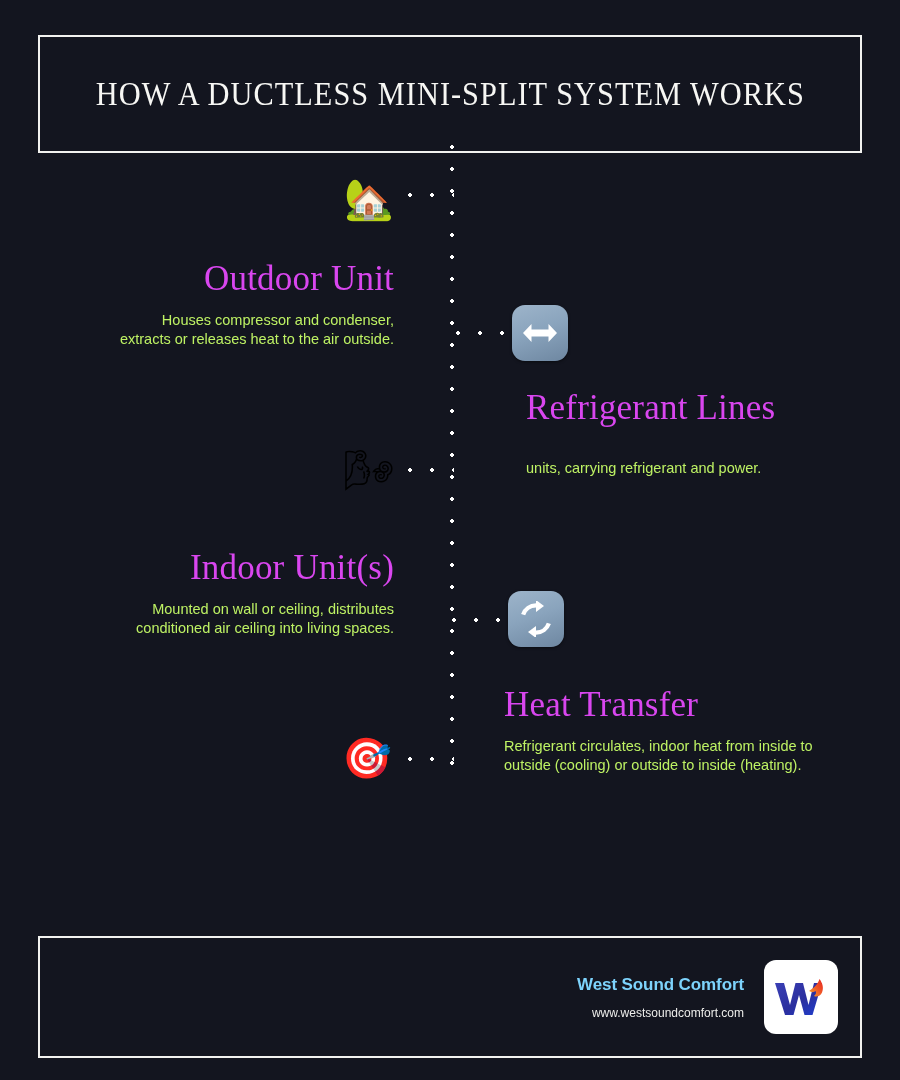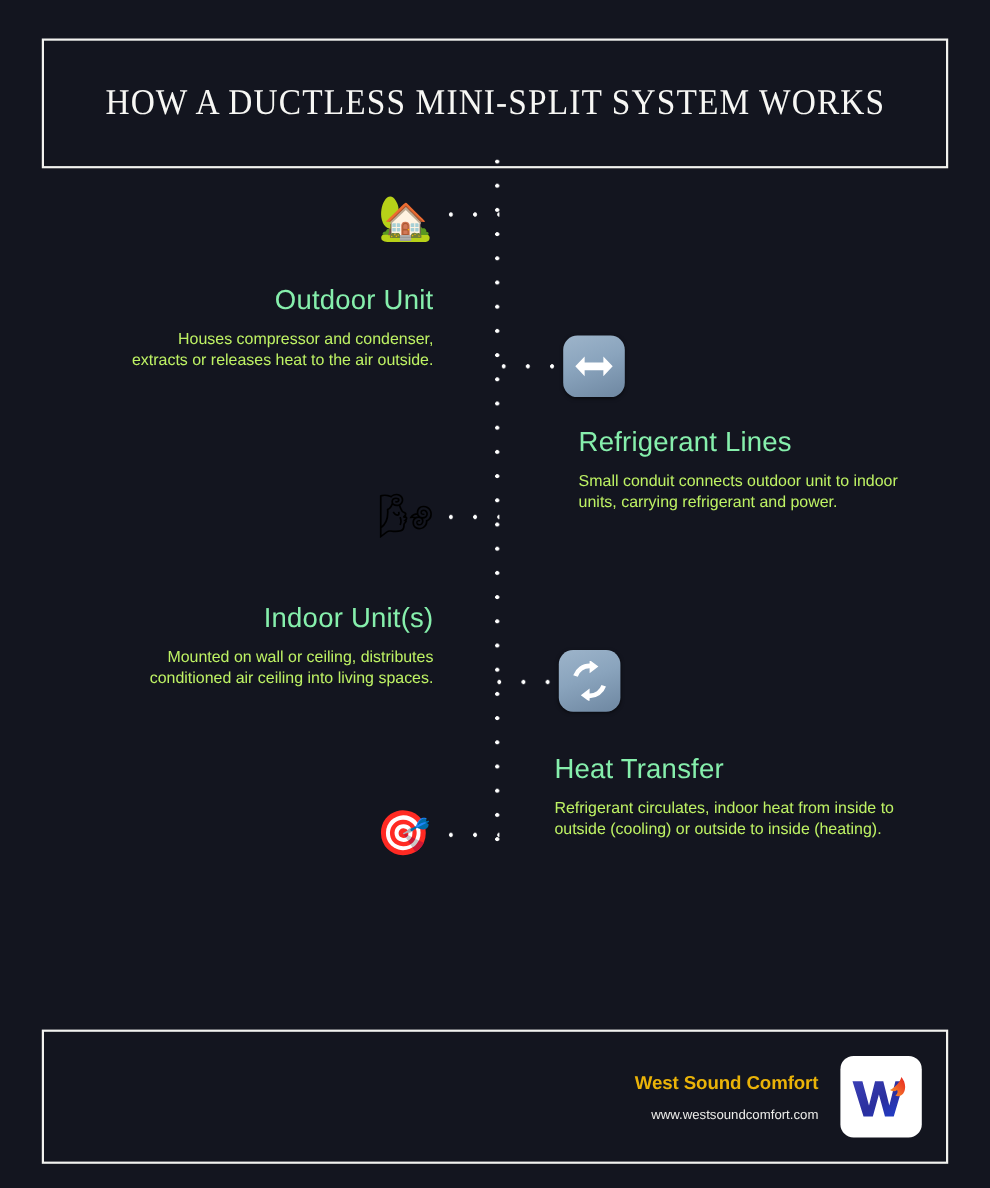--- a/index.html
+++ b/index.html
@@ -83,24 +83,24 @@
   .badge-arrows { left:512px; top:305px; }
   .badge-sync   { left:508px; top:591px; }
   .badge-icon svg { display:block; }
 
   
   .block { position:absolute; }
   .block.left  { text-align:right; }
   .block.right { text-align:left; }
 
   .block h2 {
-    font-family:Liberation Sans, sans-serif;
+    font-family:Liberation Serif, serif;
     font-weight:400;
-    font-size:25px;
-    color:#86efac;
+    font-size:35px;
+    color:#d946ef;
     letter-spacing:0.2px;
     margin-bottom:12px;
     line-height:1.1;
   }
   .block p {
     font-family:"Liberation Sans", sans-serif;
     font-size:14.5px;
     line-height:1.33;
     color:#bef264;
   }
@@ -121,21 +121,21 @@
   .footer-inner {
     position:absolute;
     right:22px; top:0; height:100%;
     display:flex; align-items:center; gap:20px;
   }
   .footer-text { text-align:right; }
   .footer-brand {
     font-family:"Liberation Sans", sans-serif;
     font-weight:bold;
     font-size:17px;
-    color:#eab308;
+    color:#7dd3fc;
     letter-spacing:-0.1px;
     margin-bottom:11px;
     white-space:nowrap;
   }
   .footer-url {
     font-family:"Liberation Sans", sans-serif;
     font-size:12px;
     color:#ededea;
     white-space:nowrap;
   }
@@ -185,21 +185,21 @@
     <h2>Outdoor Unit</h2>
     <p>
       <span>Houses compressor and condenser,</span><br>
       <span>extracts or releases heat to the air outside.</span>
     </p>
   </div>
 
   <div class="block right blk-refrig">
     <h2>Refrigerant Lines</h2>
     <p>
-      <span>Small conduit connects outdoor unit to indoor</span><br>
+      <br>
       <span>units, carrying refrigerant and power.</span>
     </p>
   </div>
 
   <div class="block left blk-indoor">
     <h2>Indoor Unit(s)</h2>
     <p>
       <span>Mounted on wall or ceiling, distributes</span><br>
       <span>conditioned air ceiling into living spaces.</span>
     </p>

